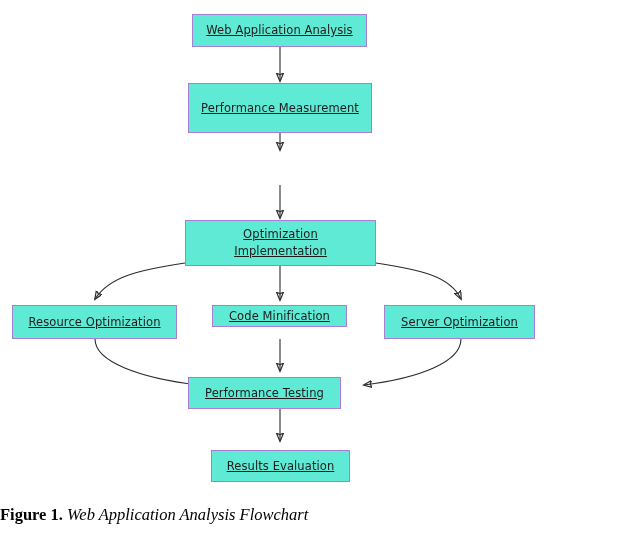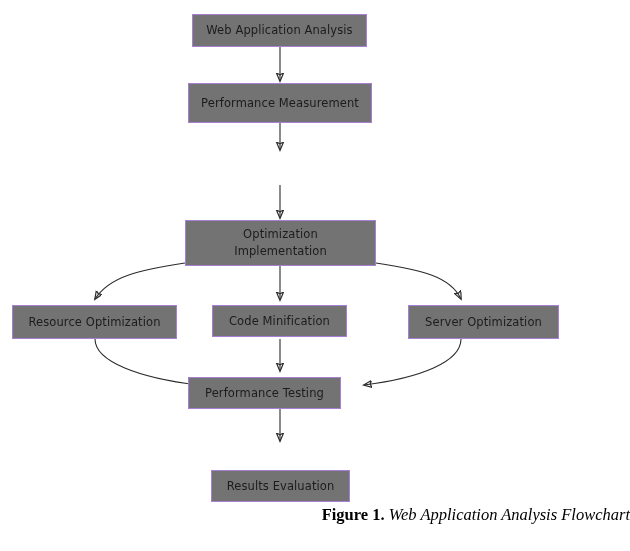--- a/index.html
+++ b/index.html
@@ -19,43 +19,44 @@
   #flow-canvas {
     position: absolute;
     left: 0;
     top: 0;
     width: 630px;
     height: 500px;
   }
   .node {
     position: absolute;
     box-sizing: border-box;
-    background: #737373;
+    background: #5eead4;
     border: 1.4px solid #a87fd4;
     display: flex;
     align-items: center;
     justify-content: center;
     text-align: center;
     font-size: 11.5px;
     line-height: 1.45;
     color: #1c1c1c;
     letter-spacing: 0.1px;
     white-space: pre-line;
+    text-decoration: underline;
   }
   .node .node-label {
     display: block;
     width: 100%;
     padding: 0 4px;
   }
   #caption {
     position: absolute;
     left: 0;
     top: 505px;
     width: 630px;
-    text-align: right;
+    text-align: left;
     font-family: "Liberation Serif", "DejaVu Serif", serif;
     font-size: 16.5px;
     color: #000000;
   }
   #caption .cap-label {
     font-weight: bold;
     font-style: normal;
   }
   #caption .cap-title {
     font-style: italic;
@@ -104,47 +105,47 @@
 
     <path d="M461,339 C461,362 420,378 364,385" marker-end="url(#arrowhead)"></path>
 
     <line x1="280" y1="409" x2="280" y2="441" marker-end="url(#arrowhead)"></line>
   </svg>
 
   <div class="node" id="node-web-application-analysis" style="left:192px; top:14px; width:175px; height:33px;">
     <span class="node-label">Web Application Analysis</span>
   </div>
 
-  <div class="node" id="node-performance-measurement" style="left:188px; top:83px; width:184px; height:40px;">
+  <div class="node" id="node-performance-measurement" style="left:188px; top:83px; width:184px; height:50px;">
     <span class="node-label">Performance Measurement</span>
   </div>
 
 
   <div class="node" id="node-optimization-implementation" style="left:185px; top:220px; width:191px; height:46px;">
     <span class="node-label">Optimization
 Implementation</span>
   </div>
 
   <div class="node" id="node-resource-optimization" style="left:12px; top:305px; width:165px; height:34px;justify-content:center;">
     <span class="node-label">Resource Optimization</span>
   </div>
 
-  <div class="node" id="node-code-minification" style="left:212px; top:305px; width:135px; height:32px;">
+  <div class="node" id="node-code-minification" style="left:212px; top:305px; width:135px; height:22px;">
     <span class="node-label">Code Minification</span>
   </div>
 
-  <div class="node" id="node-server-optimization" style="left:384px; top:305px; width:151px; height:34px;margin-left:24px;">
+  <div class="node" id="node-server-optimization" style="left:384px; top:305px; width:151px; height:34px;">
     <span class="node-label">Server Optimization</span>
   </div>
 
   <div class="node" id="node-performance-testing" style="left:188px; top:377px; width:153px; height:32px;">
     <span class="node-label">Performance Testing</span>
   </div>
 
-  <div class="node" id="node-results-evaluation" style="left:211px; top:470px; width:139px; height:32px;">
+  <div class="node" id="node-results-evaluation" style="left:211px; top:450px; width:139px; height:32px;">
     <span class="node-label">Results Evaluation</span>
   </div>
 
 </div>
 
 <div id="caption">
   <span class="cap-label">Figure 1.</span>
   <span class="cap-title">Web Application Analysis Flowchart</span>
 </div>
 

